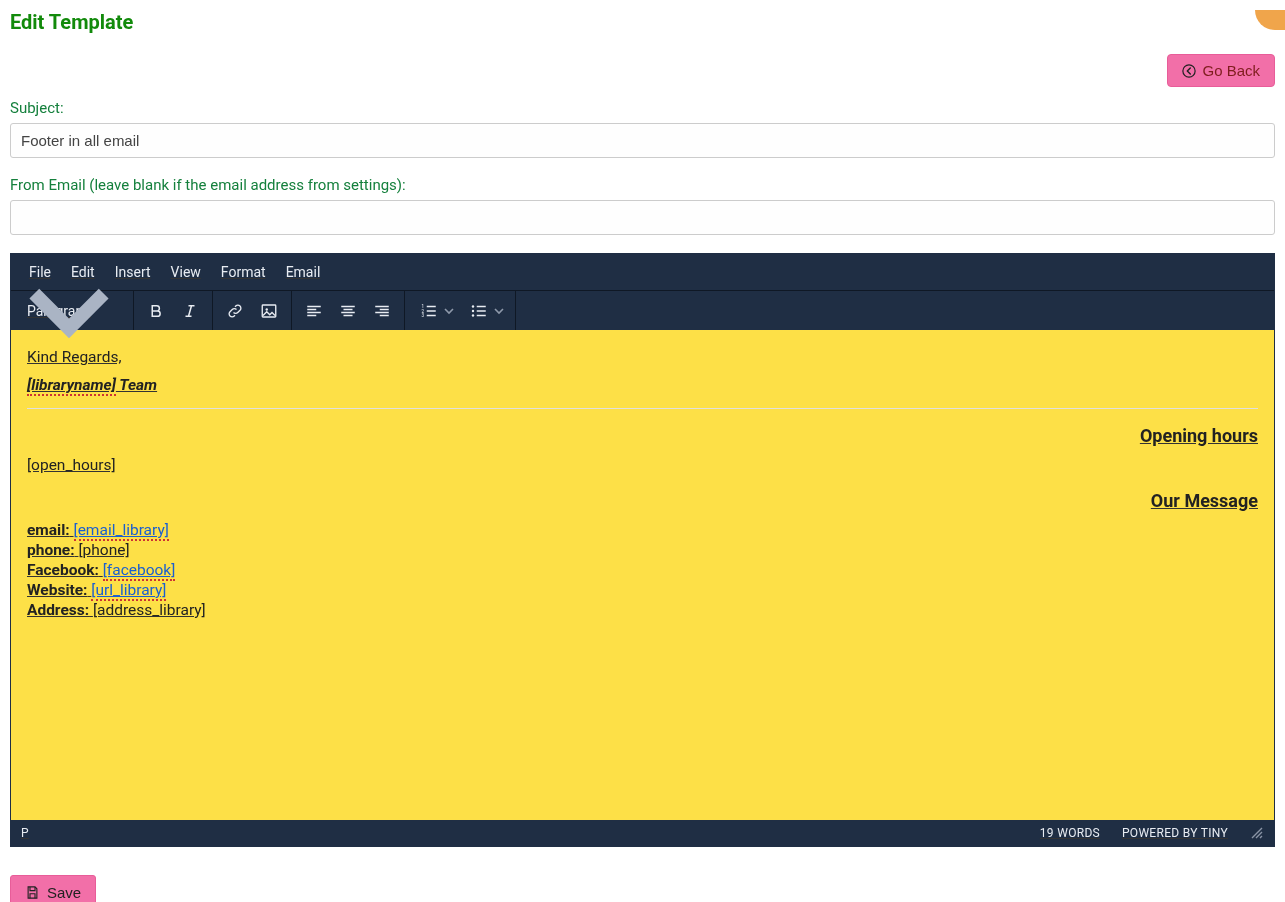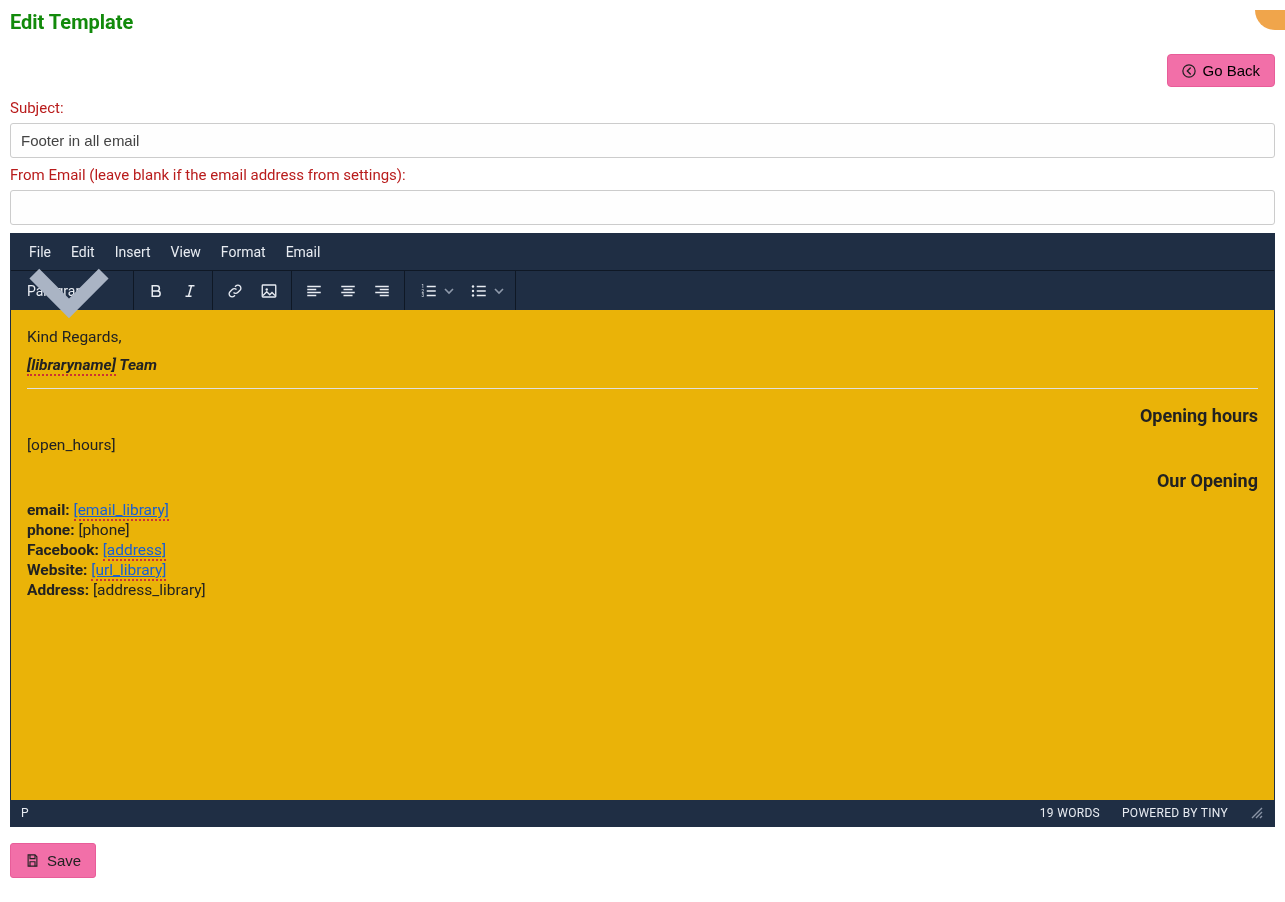--- a/index.html
+++ b/index.html
@@ -1,37 +1,37 @@
 <!DOCTYPE html>
 <html><head>
 <meta charset="utf-8">
 <style>
   * { box-sizing: border-box; }
   html, body { margin:0; padding:0; font-family: -apple-system, BlinkMacSystemFont, "Segoe UI", Roboto, Arial, sans-serif; font-size:14px; color:#333; background:#fff; }
   .page { width:1285px; min-height:902px; position:relative; padding:0 10px; }
   .corner-blob { position:absolute; top:0; right:0; width:30px; height:20px; background:#f0a54b; border-bottom-left-radius:20px; }
   h2.page-title { color:#128a0b; font-size:20px; font-weight:700; margin:10px 0 30px 0; }
   .go-back-row { display:flex; justify-content:flex-end; margin-top:-10px; margin-bottom:12px; }
-  .btn-pink { background:#f26fa8; border:1px solid #e85d99; color:#000000; padding:7px 14px; border-radius:4px; font-size:15px; display:inline-flex; align-items:center; gap:6px; cursor:pointer; }
+  .btn-pink { background:#f26fa8; border:1px solid #e85d99; color:#7f1d1d; padding:7px 14px; border-radius:4px; font-size:15px; display:inline-flex; align-items:center; gap:6px; cursor:pointer; }
   .btn-pink svg { width:14px; height:14px; }
-  .form-label { color:#b91c1c; font-size:15px; margin-bottom:6px; display:block; }
-  .text-input { width:100%; padding:8px 10px; font-size:15px; border:1px solid #ccc; border-radius:3px; background:#fefefe; color:#444; margin-bottom:8px; }
-  .editor-wrap { border:1px solid #1f2e44; margin-bottom:16px; }
+  .form-label { color:#15803d; font-size:15px; margin-bottom:6px; display:block; }
+  .text-input { width:100%; padding:8px 10px; font-size:15px; border:1px solid #ccc; border-radius:3px; background:#fefefe; color:#444; margin-bottom:18px; }
+  .editor-wrap { border:1px solid #1f2e44; margin-bottom:28px;text-decoration:underline; }
   .menubar { background:#1f2e44; color:#e8ecf2; display:flex; padding:0 8px; height:36px; align-items:center; gap:0; }
   .menubar .mitem { padding:8px 10px; cursor:pointer; font-size:14px; }
   .toolbar { background:#1f2e44; display:flex; align-items:stretch; height:40px; border-top:1px solid #0f1825; }
   .toolbar .group { display:flex; align-items:center; border-right:1px solid #0f1825; padding:0 6px; gap:2px; }
   .tool-btn { width:32px; height:32px; display:flex; align-items:center; justify-content:center; color:#e8ecf2; cursor:pointer; border-radius:3px; }
   .tool-btn svg { width:18px; height:18px; }
   .para-select { color:#e8ecf2; background:transparent; border:none; font-size:14px; padding:0 26px 0 10px; height:100%; min-width:110px; display:flex; align-items:center; position:relative; cursor:pointer; }
   .para-select .chev { position:absolute; right:6px; top:50%; transform:translateY(-50%); }
   .split-btn { display:flex; align-items:center; color:#e8ecf2; cursor:pointer; padding:0 4px; }
   .split-btn .tool-btn { width:28px; }
   .split-btn .chev { width:12px; height:12px; opacity:.8; }
-  .editor-body { background:#eab308; height:490px; overflow:auto; padding:18px 16px; font-size:15.5px; color:#222; }
+  .editor-body { background:#fde047; height:490px; overflow:auto; padding:18px 16px; font-size:15.5px; color:#222; }
   .editor-body p { margin:0 0 10px 0; }
   .libline { font-style:italic; font-weight:700; }
   .redund { border-bottom:2px dotted #c33; }
   .editor-body hr { border:none; border-top:1px solid #e0e0e0; margin:14px 0; }
   .editor-body h3 { font-size:18px; font-weight:700; margin:16px 0 10px 0;text-align:right; }
   .editor-body a.ph { color:#1a5fd0; text-decoration:underline; }
   .contacts p { margin:0 0 2px 0; font-size:15.5px; }
   .contacts strong { font-weight:700; }
   .statusbar { background:#1f2e44; color:#e8ecf2; display:flex; justify-content:space-between; align-items:center; height:26px; padding:0 10px; font-size:12px; letter-spacing:.3px; }
   .statusbar .resize { width:14px; height:14px; }
@@ -157,25 +157,25 @@
     </div>
 
     <div class="editor-body">
       <p>Kind Regards,</p>
       <p class="libline">
         <span class="redund">[libraryname]</span><span> Team</span>
       </p>
       <hr>
       <h3>Opening hours</h3>
       <p>[open_hours]</p>
-      <h3>Our Opening</h3>
+      <h3>Our Message</h3>
       <div class="contacts">
         <p><strong>email:</strong> <a class="ph redund" href="#">[email_library]</a></p>
         <p><strong>phone:</strong> <span>[phone]</span></p>
-        <p><strong>Facebook:</strong> <a class="ph redund" href="#">[address]</a></p>
+        <p><strong>Facebook:</strong> <a class="ph redund" href="#">[facebook]</a></p>
         <p><strong>Website:</strong> <a class="ph redund" href="#">[url_library]</a></p>
         <p><strong>Address:</strong> <span>[address_library]</span></p>
       </div>
     </div>
 
     <div class="statusbar">
       <span>P</span>
       <span style="display:flex;align-items:center;gap:22px;">
         <span>19 WORDS</span>
         <span>POWERED BY TINY</span>

